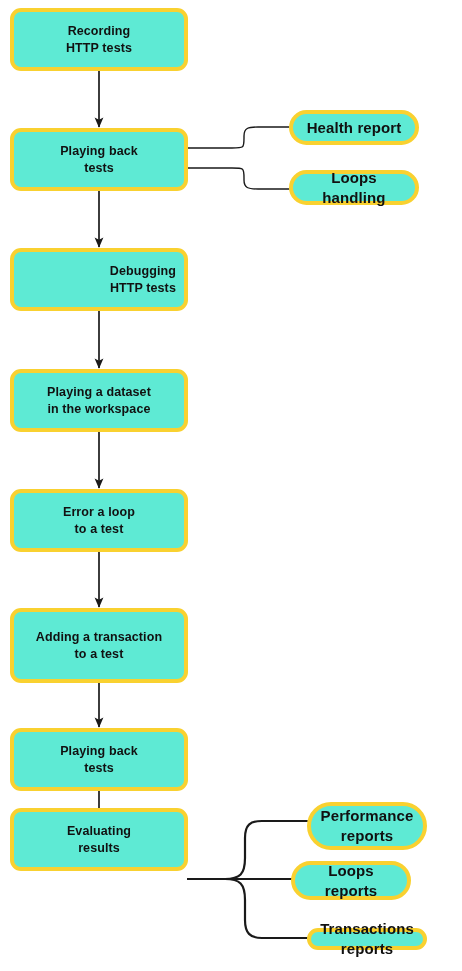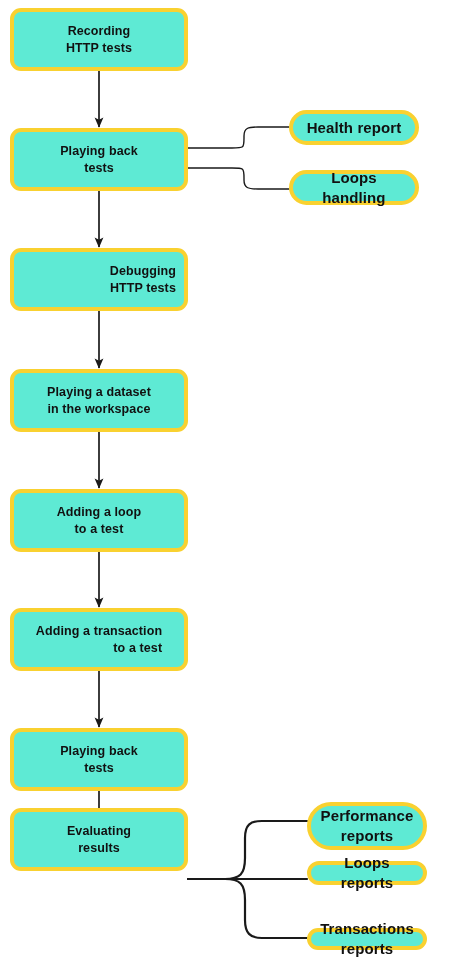--- a/index.html
+++ b/index.html
@@ -94,24 +94,24 @@
       </div>
       <div class="node main" style="left: 10px; top: 248px; width: 178px; height: 63px; justify-content: flex-end;">
         <span class="label">Debugging
 HTTP tests</span>
       </div>
       <div class="node main" style="left: 10px; top: 369px; width: 178px; height: 63px;">
         <span class="label">Playing a dataset
 in the workspace</span>
       </div>
       <div class="node main" style="left: 10px; top: 489px; width: 178px; height: 63px;">
-        <span class="label">Adding a loop
+        <span class="label">Error a loop
 to a test</span>
       </div>
-      <div class="node main" style="left: 10px; top: 608px; width: 178px; height: 63px; text-align: right;">
+      <div class="node main" style="left: 10px; top: 608px; width: 178px; height: 75px;">
         <span class="label">Adding a transaction
 to a test</span>
       </div>
       <div class="node main" style="left: 10px; top: 728px; width: 178px; height: 63px;">
         <span class="label">Playing back
 tests</span>
       </div>
       <div class="node main" style="left: 10px; top: 808px; width: 178px; height: 63px;">
         <span class="label">Evaluating
 results</span>
@@ -121,21 +121,21 @@
       <div class="node pill" style="left: 289px; top: 110px; width: 130px; height: 35px;">
         <span class="label">Health report</span>
       </div>
       <div class="node pill" style="left: 289px; top: 170px; width: 130px; height: 35px;">
         <span class="label">Loops handling</span>
       </div>
       <div class="node pill" style="left: 307px; top: 802px; width: 120px; height: 48px;">
         <span class="label">Performance
 reports</span>
       </div>
-      <div class="node pill" style="left: 307px; top: 861px; width: 120px; height: 24px;">
+      <div class="node pill" style="left: 291px; top: 861px; width: 120px; height: 39px;">
         <span class="label">Loops
 reports</span>
       </div>
       <div class="node pill" style="left: 307px; top: 928px; width: 120px; height: 22px;">
         <span class="label">Transactions
 reports</span>
       </div>
     </div>
 
 </div>

